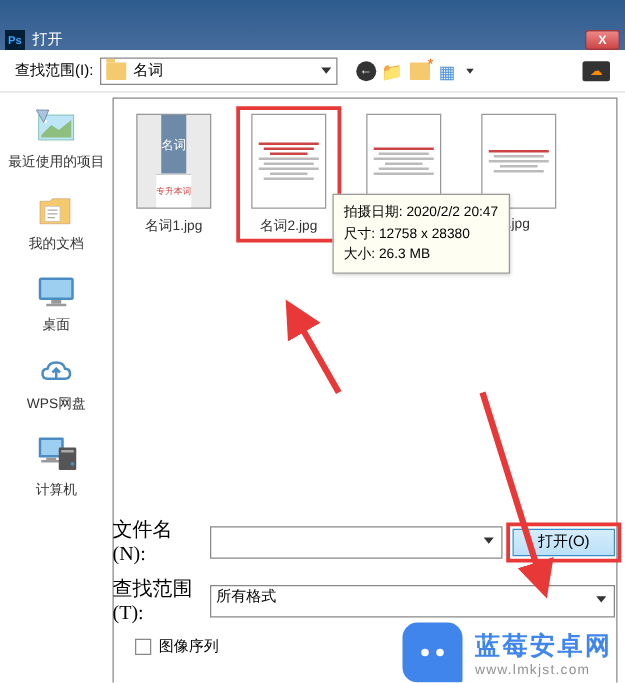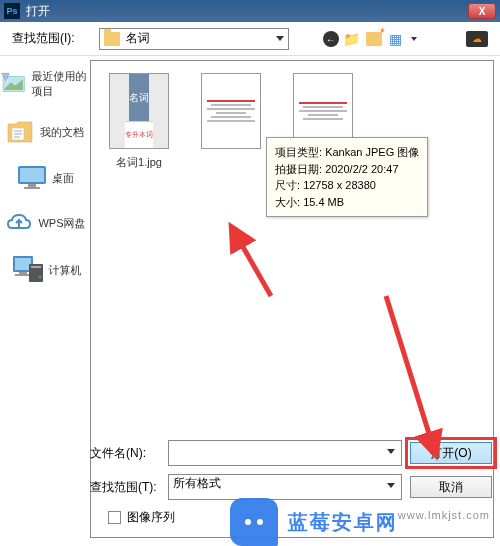--- a/index.html
+++ b/index.html
@@ -1,42 +1,42 @@
 <!DOCTYPE html>
 <html><head>
   <meta charset="utf-8">
   <style>
     * { margin: 0; padding: 0; box-sizing: border-box; }
     body { font-family: "Microsoft YaHei", sans-serif; font-size: 12px; background: #fff; width: 500px; height: 546px; overflow: hidden; position: relative; }
     
-    .titlebar { background: linear-gradient(to bottom, #2e5c8f, #466c9b); color: #fff; height: 22px; display: flex; align-items: center; padding: 0 4px; }
+    .titlebar { background: linear-gradient(to bottom, #2e5c8f, #466c9b); color: #fff; height: 40px; display: flex; align-items: flex-end; padding: 0 4px; }
     .titlebar-icon { width: 16px; height: 16px; background: #001e36; margin-right: 6px; display: flex; align-items: center; justify-content: center; font-size: 9px; color: #31a8ff; font-weight: bold; }
     .titlebar-title { flex: 1; font-size: 12px; }
     .close-btn { background: linear-gradient(to bottom, #e88, #c44); border: 1px solid #a33; border-radius: 3px; width: 28px; height: 16px; display: flex; align-items: center; justify-content: center; color: #fff; font-weight: bold; cursor: pointer; font-size: 10px; }
     
-    .toolbar { height: 34px; display: flex; align-items: center; padding: 4px 12px; gap: 24px; border-bottom: 1px solid #ddd; }
+    .toolbar { height: 34px; display: flex; align-items: center; padding: 4px 12px; gap: 5px; border-bottom: 1px solid #ddd; }
     .toolbar-label { font-size: 12px; }
     .lookin-select { flex: 0 0 190px; height: 22px; display: flex; align-items: center; border: 1px solid #888; background: #fff; padding: 0 4px; position: relative; }
     .lookin-select .folder-icon { width: 16px; height: 14px; background: #f5c96e; border-radius: 1px; margin-right: 6px; position: relative; }
     .lookin-select .folder-icon::before { content: ''; position: absolute; top: -3px; left: 0; width: 7px; height: 3px; background: #f5c96e; border-radius: 1px 1px 0 0; }
     .lookin-select .dropdown-arrow { margin-left: auto; width: 0; height: 0; border-left: 4px solid transparent; border-right: 4px solid transparent; border-top: 5px solid #333; }
     .nav-icons { display: flex; gap: 4px; margin-left: 10px; align-items: center; }
     .nav-icon { width: 18px; height: 18px; display: flex; align-items: center; justify-content: center; }
     .back-icon { background: #333; border-radius: 50%; color: #fff; font-size: 10px; width: 16px; height: 16px; }
     .up-icon { color: #ff8c00; font-size: 14px; }
     .newfolder-icon { width: 16px; height: 14px; background: #f5c96e; border-radius: 1px; position: relative; }
     .newfolder-icon::after { content: '*'; position: absolute; top: -6px; right: -3px; color: #ff6600; font-size: 12px; }
     .viewmenu-icon { color: #4a90d9; font-size: 14px; }
     .viewmenu-arrow { width: 0; height: 0; border-left: 3px solid transparent; border-right: 3px solid transparent; border-top: 4px solid #333; margin-left: 2px; }
     .cloud-icon { width: 22px; height: 16px; background: #333; border-radius: 2px; margin-left: auto; display: flex; align-items: center; justify-content: center; color: #ff8c00; font-size: 10px; }
     
     .main-area { display: flex; height: calc(100% - 60px); }
     
     .places-sidebar { width: 90px; padding: 12px 0; display: flex; flex-direction: column; align-items: center; gap: 18px; }
-    .place-item { display: flex; flex-direction: row; align-items: center; gap: 4px; cursor: pointer; }
+    .place-item { display: flex; flex-direction: column; align-items: center; gap: 4px; cursor: pointer; }
     .place-label { font-size: 11px; color: #333; }
     
     .recent-svg { width: 36px; height: 32px; }
     .desktop-svg { width: 32px; height: 28px; }
     .mydocs-svg { width: 30px; height: 28px; }
     .computer-svg { width: 36px; height: 32px; }
     .wps-svg { width: 30px; height: 26px; }
     
     .file-area { flex: 1; border: 1px solid #888; margin: 4px 6px 4px 0; background: #fff; position: relative; }
     .file-list { display: flex; flex-wrap: wrap; gap: 20px; padding: 12px; }
@@ -55,34 +55,34 @@
     .file-label { font-size: 11px; color: #333; text-align: center; }
     
     .tooltip { position: absolute; top: 76px; left: 175px; background: #fffef2; border: 1px solid #999; padding: 6px 8px; font-size: 11px; line-height: 1.5; z-index: 10; box-shadow: 1px 1px 3px rgba(0,0,0,0.2); }
     .tooltip div { white-space: nowrap; }
     
     .annotation-arrow1 { position: absolute; top: 155px; left: 130px; z-index: 5; pointer-events: none; }
     .annotation-arrow2 { position: absolute; top: 225px; left: 285px; z-index: 5; pointer-events: none; }
     
     .bottom-panel { position: absolute; bottom: 46px; left: 90px; right: 8px; display: flex; flex-direction: column; gap: 8px; }
     .field-row { display: flex; align-items: center; gap: 8px; }
-    .field-label { width: 70px; font-size: 12px; }
+    .field-label { width: 70px; font-size: 16px; font-family: Liberation Serif, serif; }
     .field-input { flex: 1; height: 26px; border: 1px solid #888; background: #fff; padding: 0 4px; position: relative; }
     .field-input .dropdown-arrow { position: absolute; right: 6px; top: 8px; width: 0; height: 0; border-left: 4px solid transparent; border-right: 4px solid transparent; border-top: 5px solid #333; }
     .action-btn { width: 82px; height: 22px; background: linear-gradient(to bottom, #f8f8f8, #e8e8e8); border: 1px solid #888; font-size: 12px; cursor: pointer; display: flex; align-items: center; justify-content: center; }
     .action-btn.highlighted { outline: 3px solid #e83838; outline-offset: 2px; background: linear-gradient(to bottom, #d4edfc, #bce0f7); border: 1px solid #3a8dc5; }
     
     .checkbox-row { position: absolute; bottom: 20px; left: 108px; display: flex; align-items: center; gap: 6px; }
     .checkbox { width: 13px; height: 13px; border: 1px solid #888; background: #fff; }
     
     .watermark { position: absolute; bottom: 0; right: 10px; display: flex; align-items: center; gap: 10px; opacity: 0.92; }
     .watermark-icon { width: 48px; height: 48px; background: #2f7bea; border-radius: 12px 12px 2px 12px; display: flex; align-items: center; justify-content: center; position: relative; }
     .watermark-face { display: flex; gap: 6px; }
     .watermark-eye { width: 6px; height: 6px; background: #fff; border-radius: 50%; }
-    .watermark-text { display: flex; flex-direction: row; }
+    .watermark-text { display: flex; flex-direction: column; }
     .watermark-text .main { font-size: 20px; font-weight: bold; color: #2f7bea; letter-spacing: 2px; }
     .watermark-text .sub { font-size: 11px; color: #888; letter-spacing: 1px; }
   </style>
 </head>
 <body>
 
 <div class="titlebar">
   <div class="titlebar-icon">Ps</div>
   <div class="titlebar-title">打开</div>
   <div class="close-btn">X</div>
@@ -160,20 +160,33 @@
 
   <div class="file-area">
     <div class="file-list">
       <div class="file-item">
         <div class="thumb thumb1">
           <div class="thumb1-top">名词</div>
           <div class="thumb1-bot">专升本词</div>
         </div>
         <span class="file-label">名词1.jpg</span>
       </div>
+      <div class="file-item selected">
+        <div class="thumb thumb-doc">
+          <div class="line long"></div>
+            <div class="line med"></div>
+            <div class="line short"></div>
+          <div class="line gray long"></div>
+            <div class="line gray med"></div>
+            <div class="line gray long"></div>
+          <div class="line gray short"></div>
+            <div class="line gray med"></div>
+        </div>
+        <span class="file-label">名词2.jpg</span>
+      </div>
       <div class="file-item">
         <div class="thumb thumb-doc">
           <div class="line long"></div>
             <div class="line gray med"></div>
             <div class="line gray long"></div>
           <div class="line gray short"></div>
             <div class="line gray med"></div>
             <div class="line gray long"></div>
         </div>
         <span class="file-label"></span>
@@ -184,24 +197,23 @@
             <div class="line gray med"></div>
             <div class="line gray long"></div>
           <div class="line gray short"></div>
             <div class="line gray med"></div>
         </div>
         <span class="file-label">.jpg</span>
       </div>
     </div>
 
     <div class="tooltip">
-      <div><span>项目类型:</span> <span>Kankan JPEG 图像</span></div>
       <div><span>拍摄日期:</span> <span>2020/2/2 20:47</span></div>
       <div><span>尺寸:</span> <span>12758 x 28380</span></div>
-      <div><span>大小:</span> <span>15.4 MB</span></div>
+      <div><span>大小:</span> <span>26.3 MB</span></div>
     </div>
 
     <svg class="annotation-arrow1" width="60" height="90" viewBox="0 0 60 90">
       <defs>
           <marker id="ah1" markerWidth="10" markerHeight="10" refX="5" refY="3" orient="auto">
             <polygon points="0 0, 6 3, 0 6" fill="#e83838"></polygon>
           </marker>
         </defs>
       <line x1="50" y1="80" x2="10" y2="10" stroke="#e83838" stroke-width="5" marker-end="url(#ah1)"></line>
     </svg>
@@ -224,21 +236,20 @@
       <div class="dropdown-arrow"></div>
     </div>
     <button class="action-btn highlighted">打开(O)</button>
   </div>
   <div class="field-row">
     <span class="field-label">查找范围(T):</span>
     <div class="field-input">
       <span>所有格式</span>
       <div class="dropdown-arrow"></div>
     </div>
-    <button class="action-btn">取消</button>
   </div>
 </div>
 
 <div class="checkbox-row">
   <div class="checkbox"></div>
   <span>图像序列</span>
 </div>
 
 <div class="watermark">
   <div class="watermark-icon">

